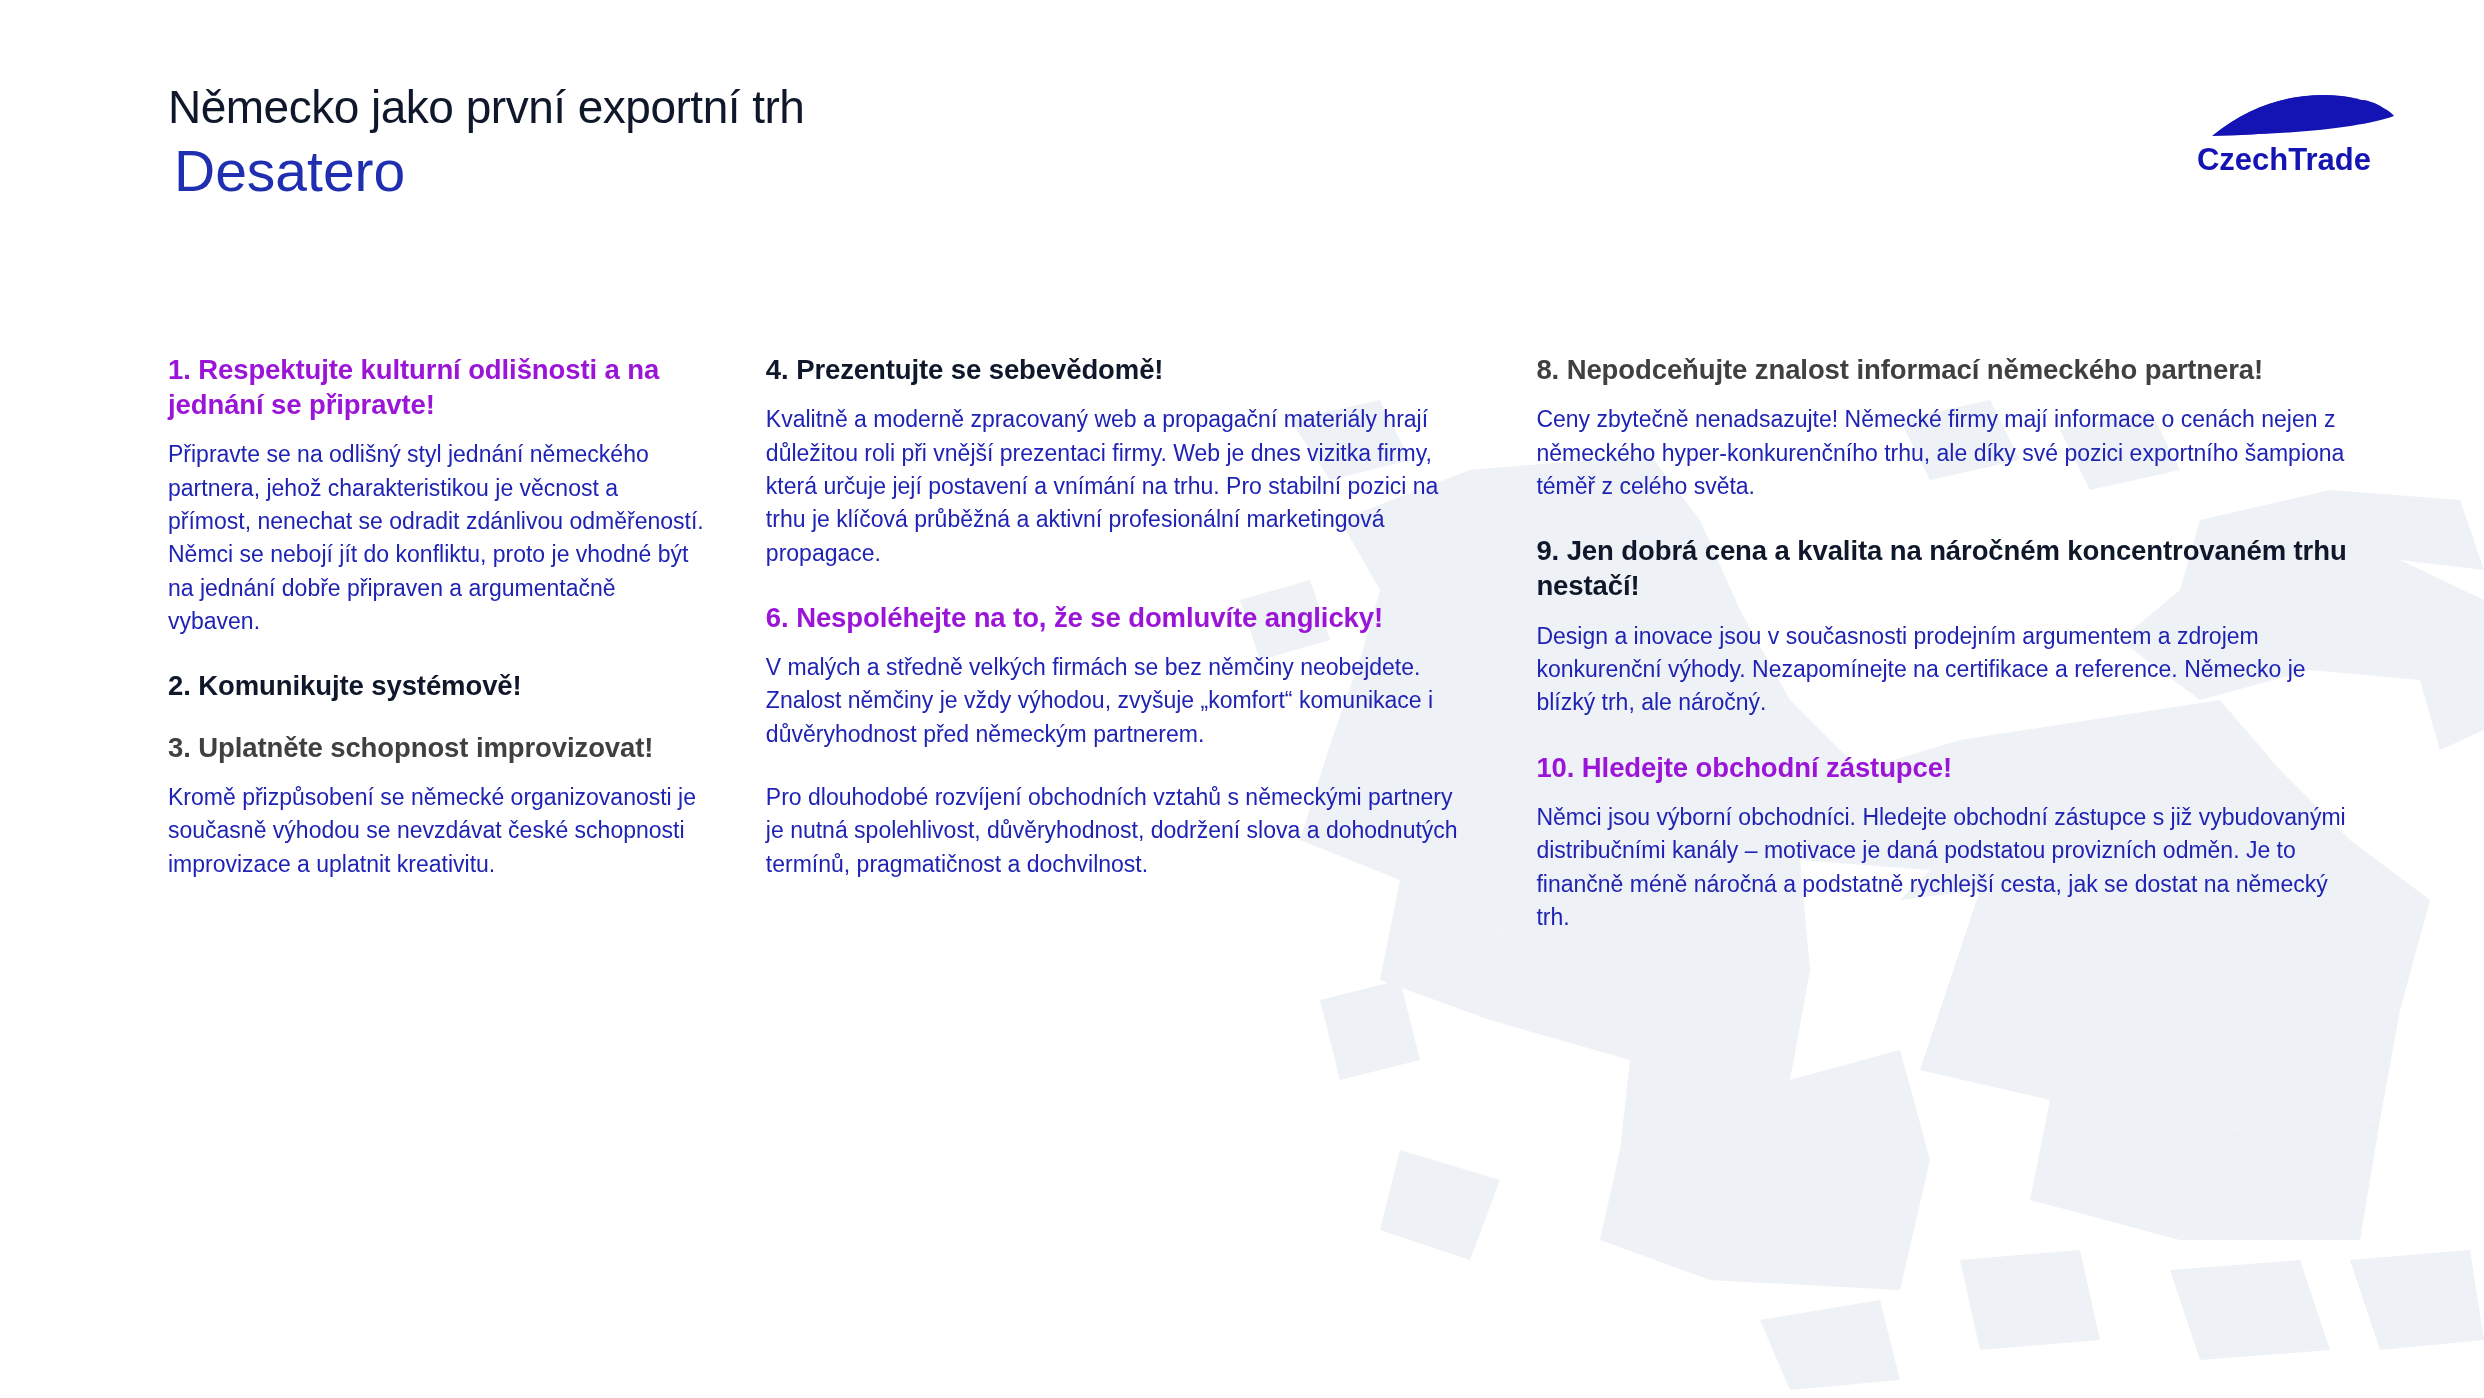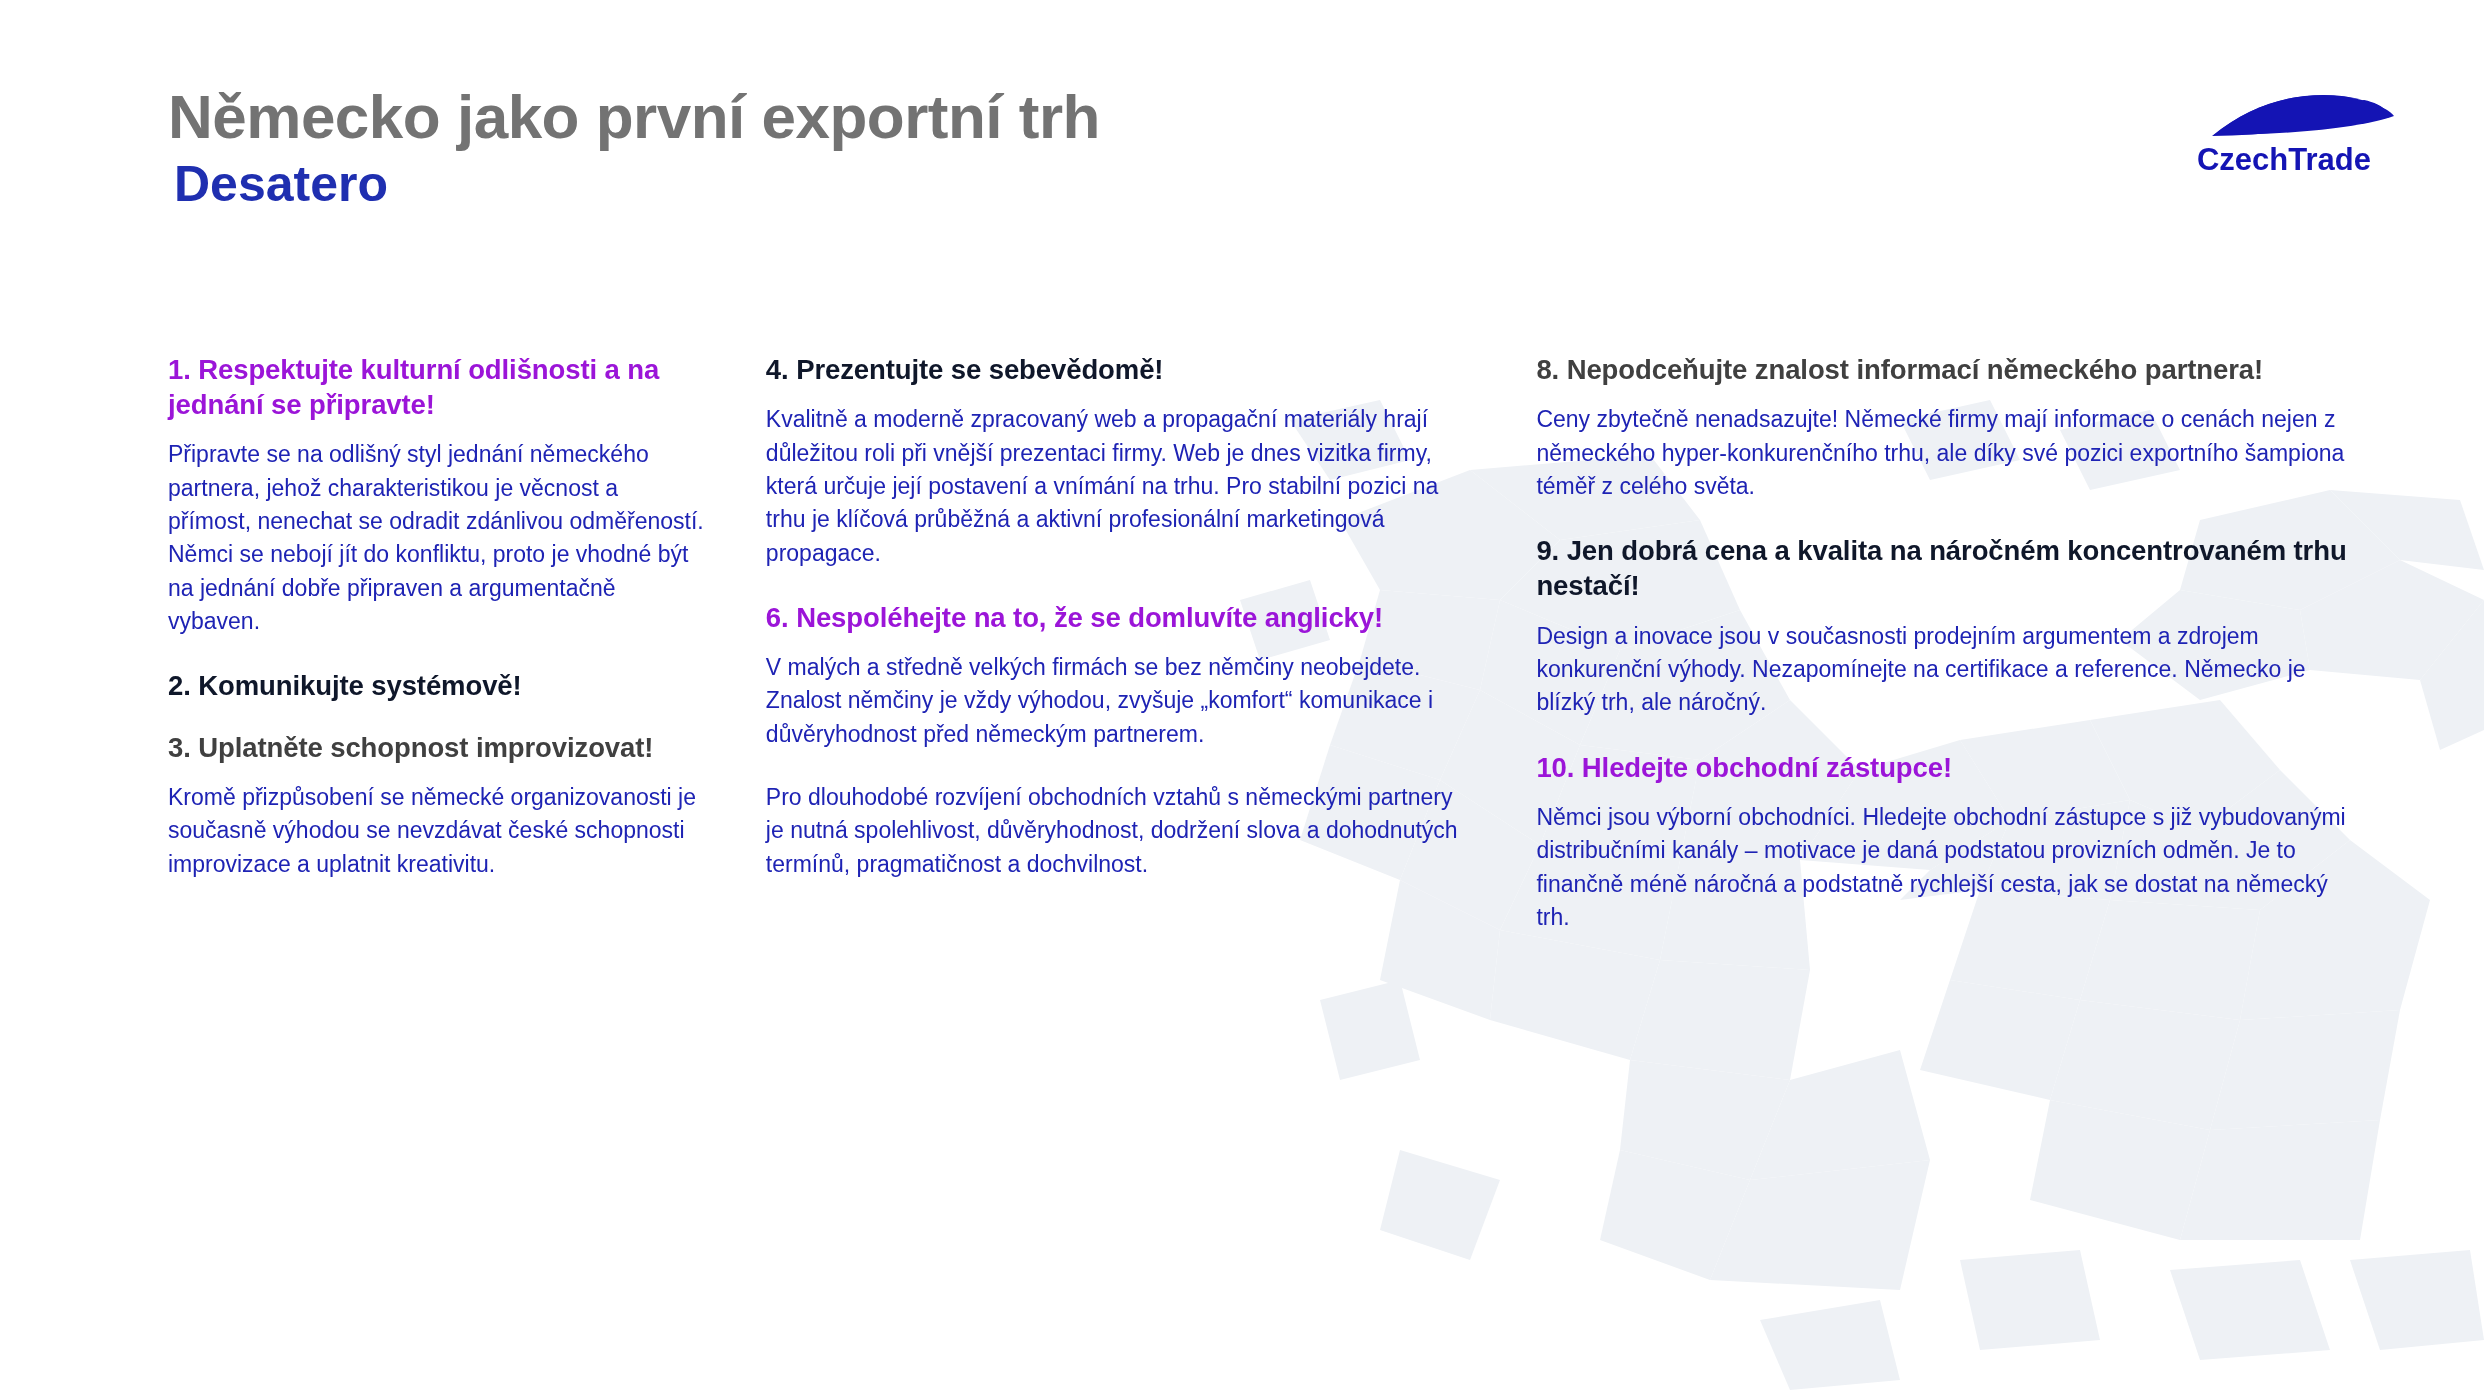--- a/index.html
+++ b/index.html
@@ -40,31 +40,31 @@
     left: 0;
     width: 2484px;
     height: 330px;
   }
   #title-block {
     position: absolute;
     left: 168px;
     top: 82px;
   }
   #doc-title {
-    font-size: 62px;
-    font-weight: 700;
-    color: #737373;
+    font-size: 46px;
+    font-weight: 400;
+    color: #0f172a;
     letter-spacing: -0.5px;
     line-height: 1.12;
     white-space: nowrap;
     margin: 0;
   }
   #doc-subtitle {
-    font-size: 50px;
-    font-weight: 700;
+    font-size: 57px;
+    font-weight: 400;
     color: #1f2fb0;
     line-height: 1.18;
     margin: 4px 0 0 6px;
     white-space: nowrap;
   }
 
   
   #logo {
     position: absolute;
     right: 84px;

